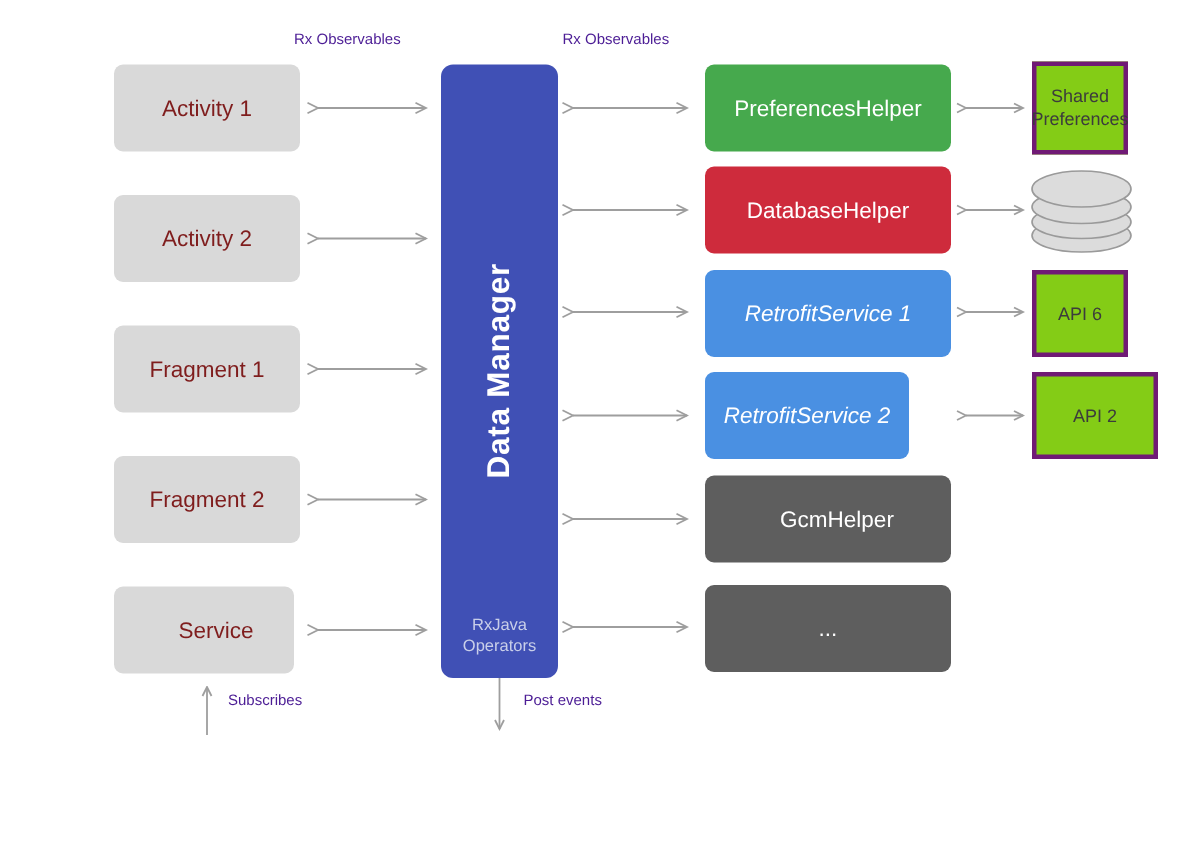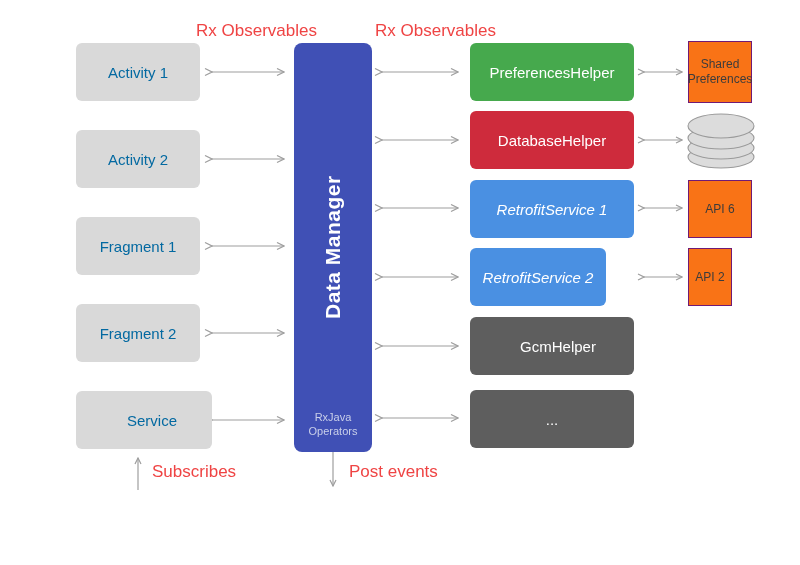--- a/index.html
+++ b/index.html
@@ -11,21 +11,21 @@
   #diagram{position:absolute;left:0;top:0;width:800px;height:565px;}
 
   .node{
     position:absolute;display:flex;align-items:center;justify-content:center;
     text-align:center;box-sizing:border-box;
   }
   .sq{border-radius:0;}
 
   
   .client{
-    background:#d9d9d9;color:#0369a1;font-size:15px;border-radius:6px;
+    background:#d9d9d9;color:#7f1d1d;font-size:15px;border-radius:6px;
   }
   
   .datamanager{
     background:#4050b5;border-radius:8px;
   }
   .dm-title{
     position:absolute;left:0;right:0;top:0;bottom:0;
     display:flex;align-items:center;justify-content:center;
     color:#ffffff;font-size:21px;font-weight:bold;
     writing-mode:vertical-rl;transform:rotate(180deg);
@@ -38,32 +38,32 @@
 
   
   .helper{color:#ffffff;font-size:15px;border-radius:6px;}
   .h-green{background:#46a94d;}
   .h-red{background:#ce2b3c;}
   .h-blue{background:#4a90e2;font-style:italic;}
   .h-gray{background:#5e5e5e;}
 
   
   .store{
-    background:#f97316;border:1px solid #701a75;color:#3c3c3c;
+    background:#84cc16;border:3px solid #701a75;color:#3c3c3c;
     font-size:12px;line-height:15px;
   }
 
   
   .eventbus{
     background:#e2a13c;color:#ffffff;font-size:16px;font-weight:bold;
     border-radius:6px;
   }
 
   .edgelabel{
-    position:absolute;color:#ef4444;font-size:17px;white-space:nowrap;
+    position:absolute;color:#4c1d95;font-size:10px;white-space:nowrap;
   }
 
   svg.lines{position:absolute;left:0;top:0;width:800px;height:565px;pointer-events:none;}
   svg.db{position:absolute;}
 </style>
 </head>
 <body>
 
 <div id="diagram">
 
@@ -112,21 +112,21 @@
   </div>
   <div class="node client" style="left:76px;top:130px;width:124px;height:58px;">
     <span>Activity 2</span>
   </div>
   <div class="node client" style="left:76px;top:217px;width:124px;height:58px;">
     <span>Fragment 1</span>
   </div>
   <div class="node client" style="left:76px;top:304px;width:124px;height:58px;">
     <span>Fragment 2</span>
   </div>
-  <div class="node client" style="left:76px;top:391px;width:136px;height:58px;padding-left:16px;">
+  <div class="node client" style="left:76px;top:391px;width:120px;height:58px;padding-left:16px;">
     <span>Service</span>
   </div>
 
   <div class="node datamanager" style="left:294px;top:43px;width:78px;height:409px;">
     <div class="dm-title">Data Manager</div>
     <div class="dm-sub">
       <div>RxJava</div>
       <div>Operators</div>
     </div>
   </div>
@@ -160,18 +160,18 @@
       <ellipse cx="35" cy="47" rx="33" ry="11"></ellipse>
       <ellipse cx="35" cy="38" rx="33" ry="11"></ellipse>
       <ellipse cx="35" cy="28" rx="33" ry="11"></ellipse>
       <ellipse cx="35" cy="16" rx="33" ry="12"></ellipse>
     </g>
   </svg>
 
   <div class="node store sq" style="left:688px;top:180px;width:64px;height:58px;">
     <span>API 6</span>
   </div>
-  <div class="node store sq" style="left:688px;top:248px;width:44px;height:58px;">
+  <div class="node store sq" style="left:688px;top:248px;width:84px;height:58px;">
     <span>API 2</span>
   </div>
 
 
 </div>
 
 </body></html>

